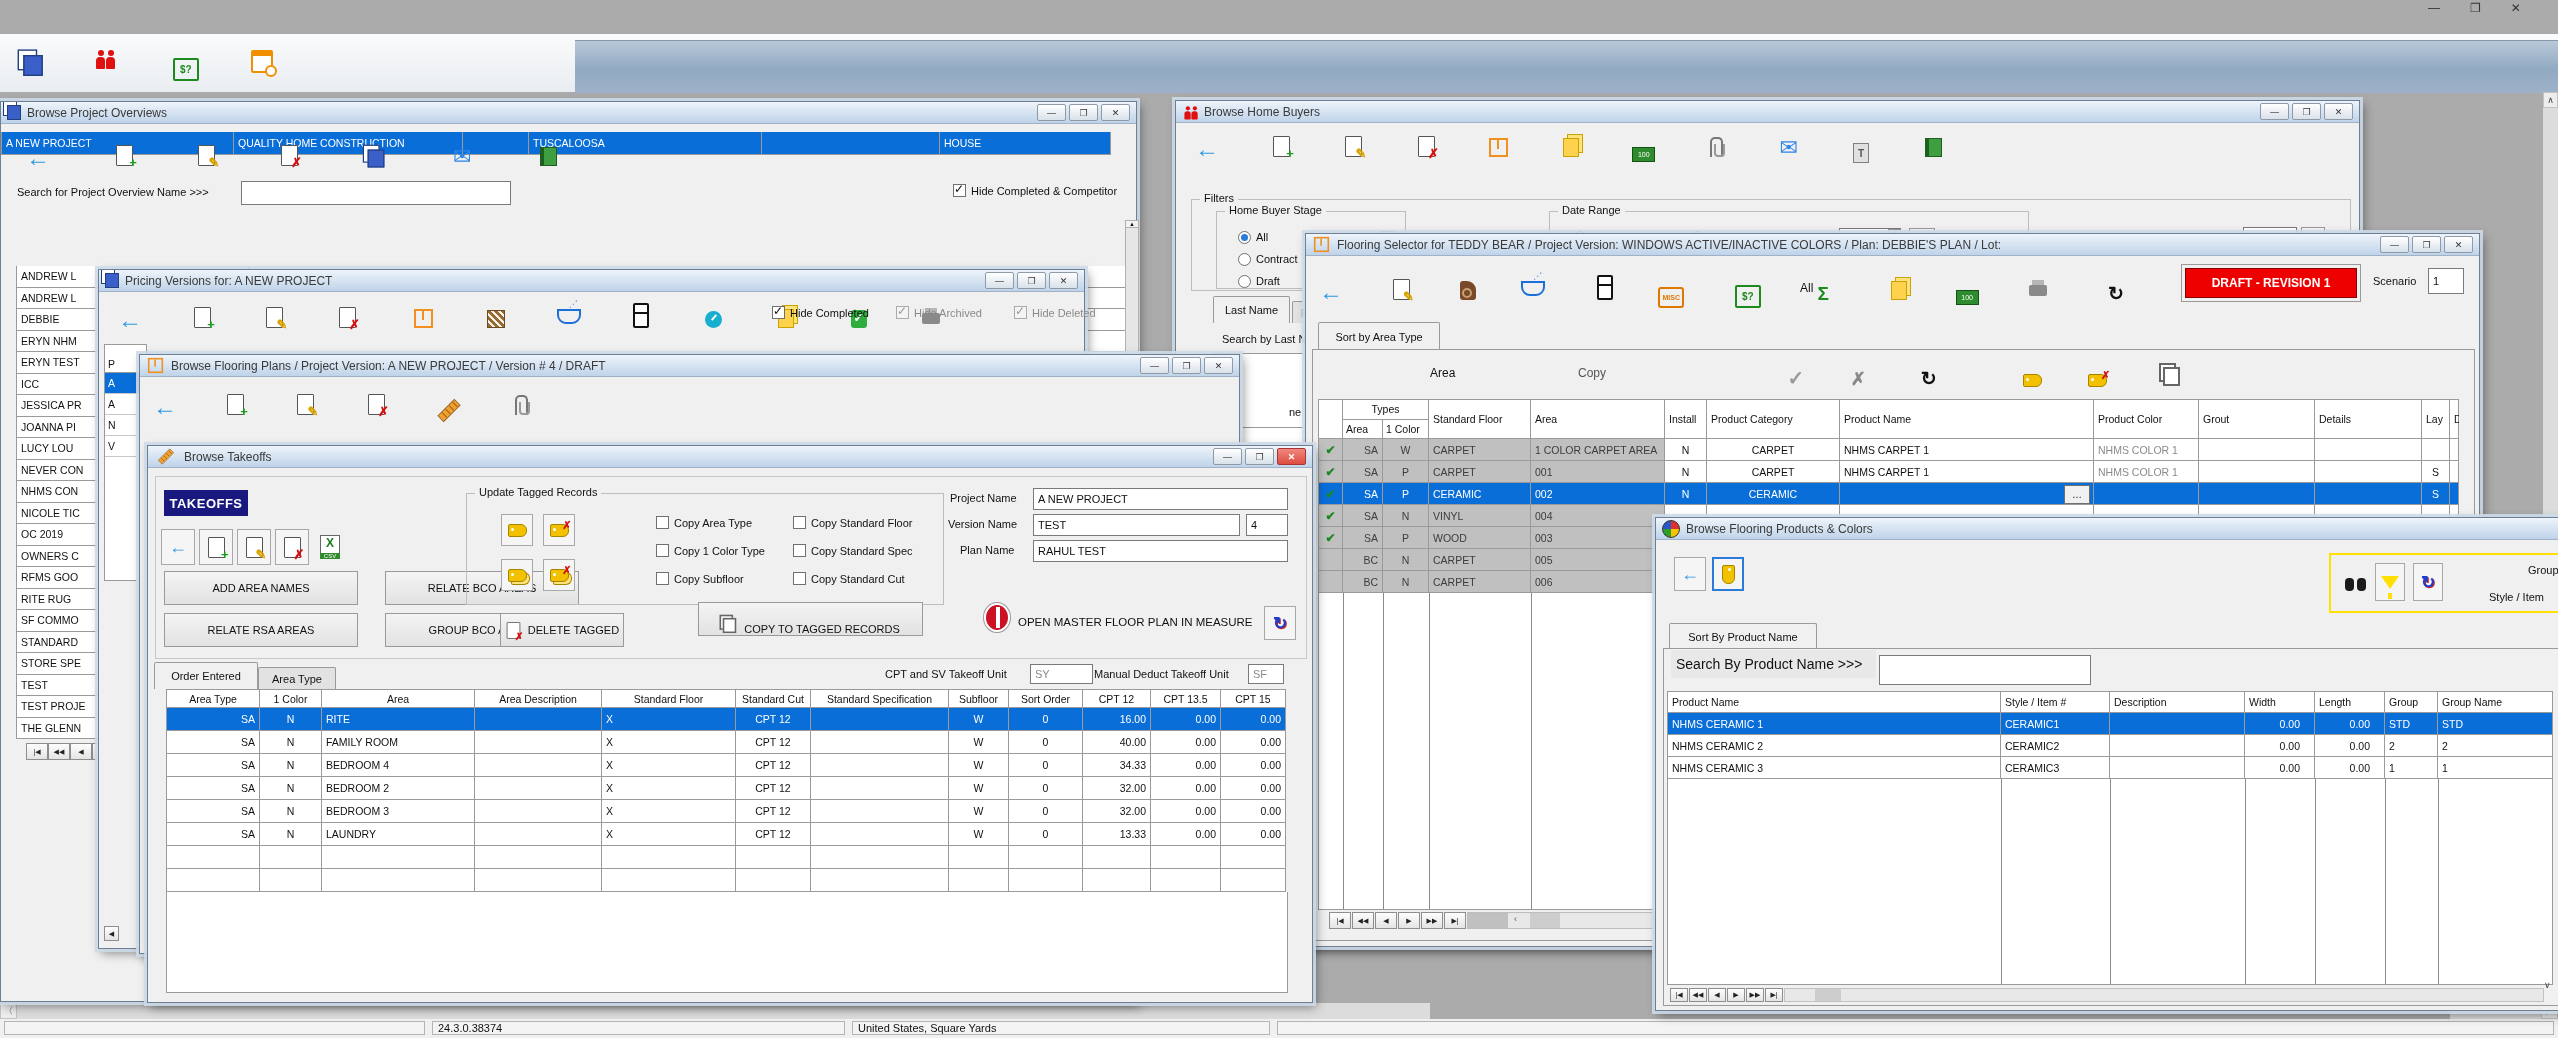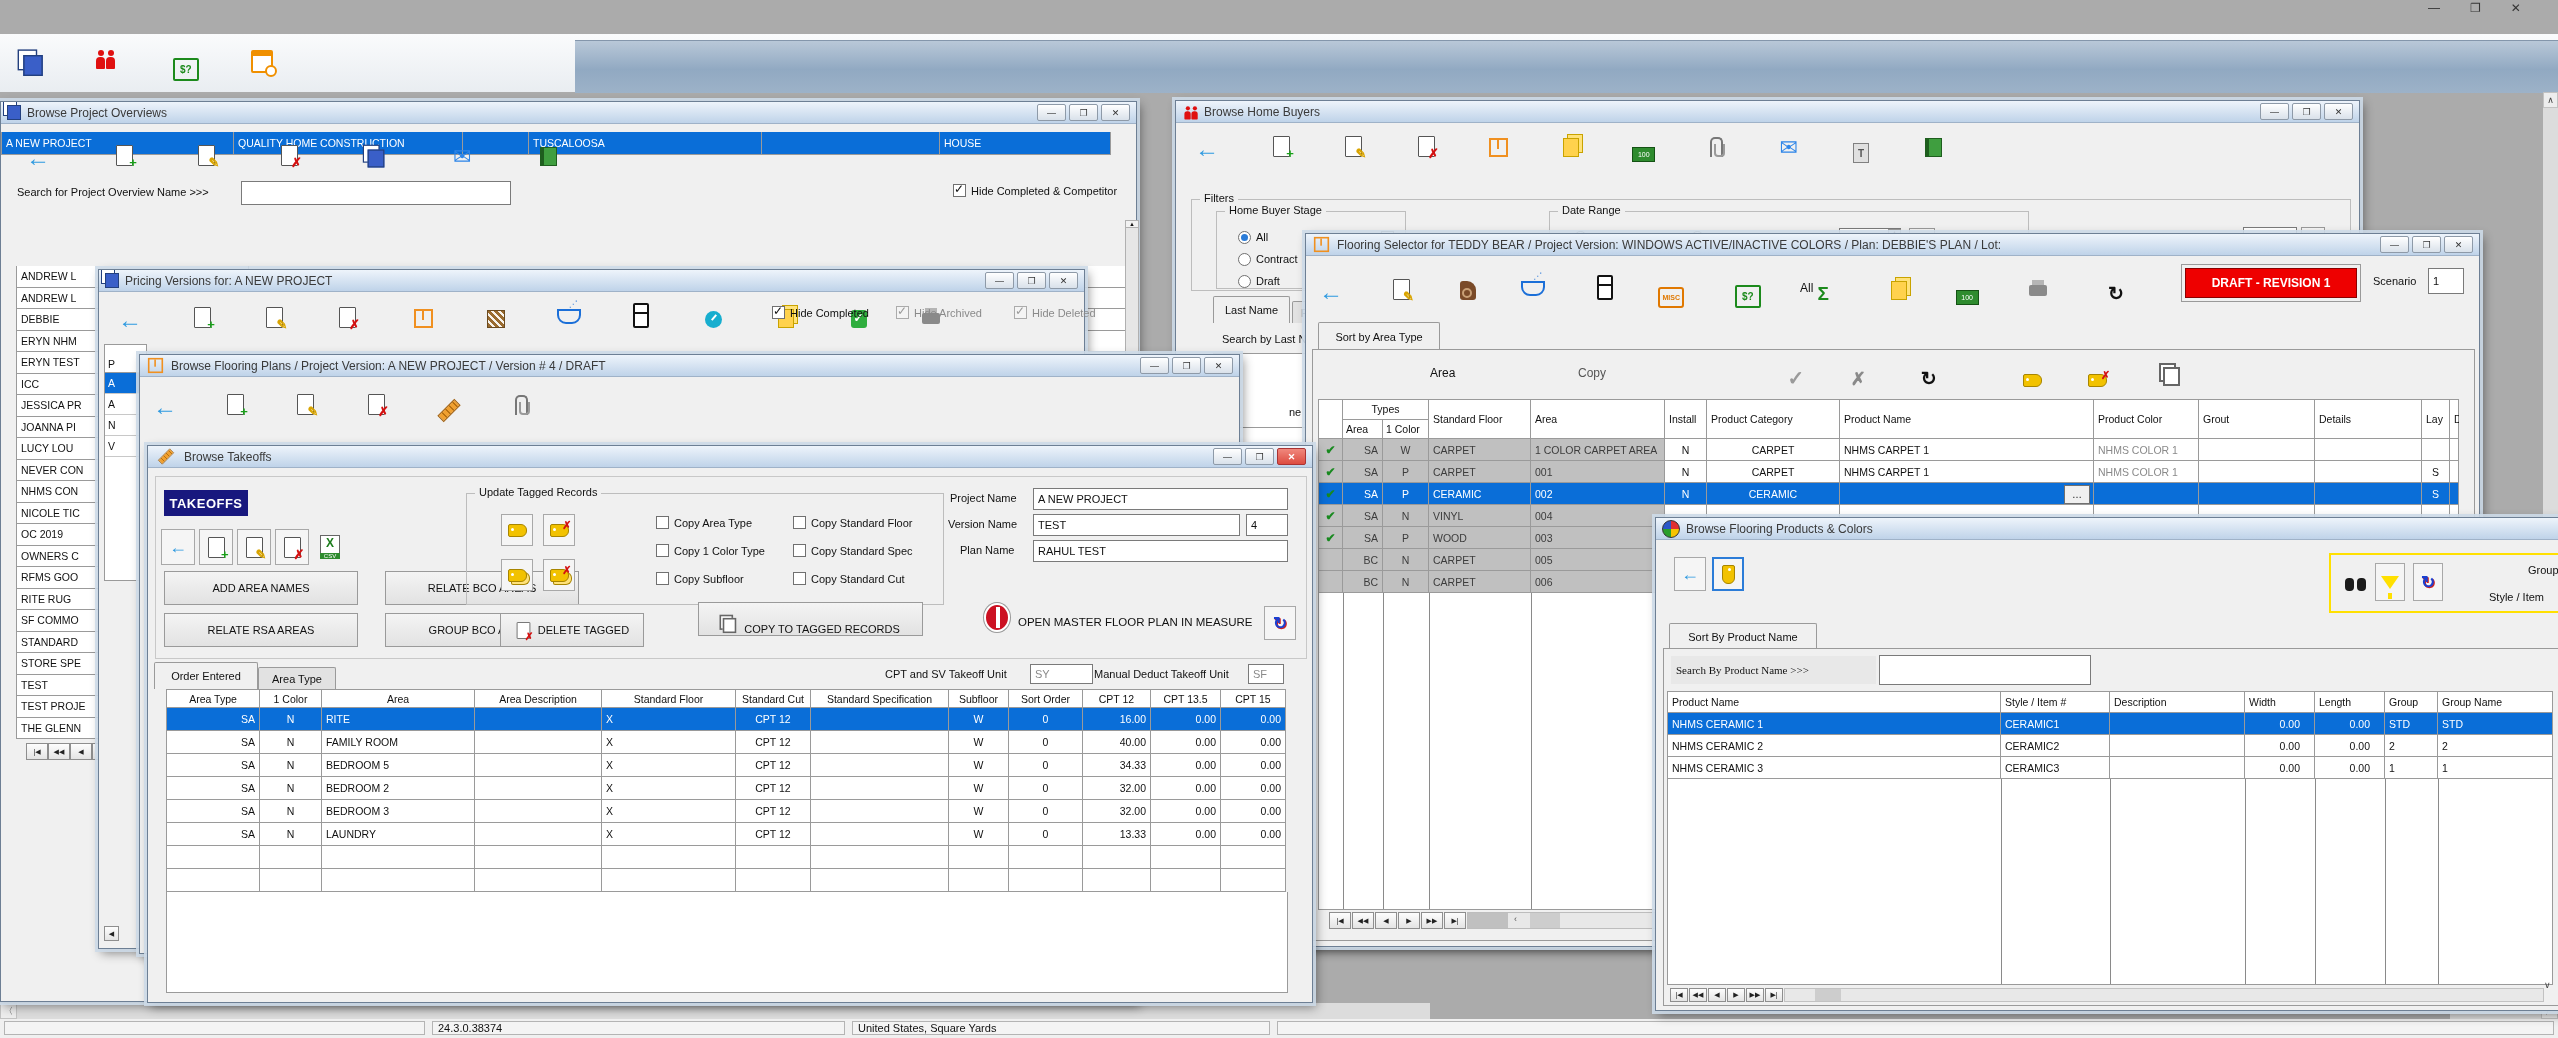--- a/index.html
+++ b/index.html
@@ -818,21 +818,21 @@
     <span class="cb" style="left:645px;top:70px;"></span>
     <span class="lbl" style="left:663px;top:71px;">Copy Standard Floor</span>
     <span class="cb" style="left:508px;top:98px;"></span>
     <span class="lbl" style="left:526px;top:99px;">Copy 1 Color Type</span>
     <span class="cb" style="left:645px;top:98px;"></span>
     <span class="lbl" style="left:663px;top:99px;">Copy Standard Spec</span>
     <span class="cb" style="left:508px;top:126px;"></span>
     <span class="lbl" style="left:526px;top:127px;">Copy Subfloor</span>
     <span class="cb" style="left:645px;top:126px;"></span>
     <span class="lbl" style="left:663px;top:127px;">Copy Standard Cut</span>
-    <div class="btn" style="left:352px;top:167px;width:144px;height:34px;">
+    <div class="btn" style="left:352px;top:167px;width:124px;height:34px;">
       <span class="doc doc-del" style="transform:scale(.8);"></span>
       <span>DELETE TAGGED</span>
     </div>
     <div class="btn" style="left:550px;top:156px;width:225px;height:34px;align-items:flex-end;">
       <span class="copyic" style="transform:scale(.8);"></span>
       <span>COPY TO TAGGED RECORDS</span>
     </div>
     <span class="ic abs" style="left:836px;top:158px;">
         <span class="meas"></span>
       </span>
@@ -896,21 +896,21 @@
           <span class="cell tc">W</span>
           <span class="cell tc">0</span>
           <span class="cell tr">40.00</span>
           <span class="cell tr">0.00</span>
           <span class="cell tr">0.00</span>
         </div>
 
         <div class="grow tk-grid" style="height:23px;">
           <span class="cell tr">SA</span>
           <span class="cell tc">N</span>
-          <span class="cell hc">BEDROOM 5</span>
+          <span class="cell hc">BEDROOM 4</span>
           <span class="cell hc"></span>
           <span class="cell hc">X</span>
           <span class="cell tc">CPT 12</span>
           <span class="cell hc"></span>
           <span class="cell tc">W</span>
           <span class="cell tc">0</span>
           <span class="cell tr">34.33</span>
           <span class="cell tr">0.00</span>
           <span class="cell tr">0.00</span>
         </div>
@@ -1010,21 +1010,21 @@
           <span class="funnel"></span>
         </div>
       <div class="tbtn" style="left:82px;top:8px;width:30px;height:38px;">
           <span class="refr2"></span>
         </div>
       <span class="lbl" style="left:197px;top:9px;">Group</span>
       <span class="lbl" style="left:158px;top:36px;">Style / Item</span>
     </div>
     <div class="tab" style="left:13px;top:105px;width:148px;height:26px;">Sort By Product Name</div>
     <div class="panel" style="left:7px;top:130px;width:896px;height:358px;"></div>
-    <div class="abs" style="left:15px;top:138px;width:205px;height:28px;background:#e8e8e8;display:flex;align-items:center;padding-left:5px;font-size:11px;box-sizing:border-box;font-family:Liberation Serif, serif;">Search By Product Name &gt;&gt;&gt;</div>
+    <div class="abs" style="left:15px;top:132px;width:205px;height:28px;background:#e8e8e8;display:flex;align-items:center;padding-left:5px;font-size:14px;box-sizing:border-box;">Search By Product Name &gt;&gt;&gt;</div>
     <div class="field" style="left:223px;top:137px;width:212px;height:30px;"></div>
     <div class="ghead pr-grid" style="left:11px;top:173px;width:886px;height:22px;">
 
     <span class="cell hc">Product Name</span>
         <span class="cell hc">Style / Item #</span>
         <span class="cell hc">Description</span>
         <span class="cell hc">Width</span>
         <span class="cell hc">Length</span>
         <span class="cell hc">Group</span>
         <span class="cell hc">Group Name</span>

